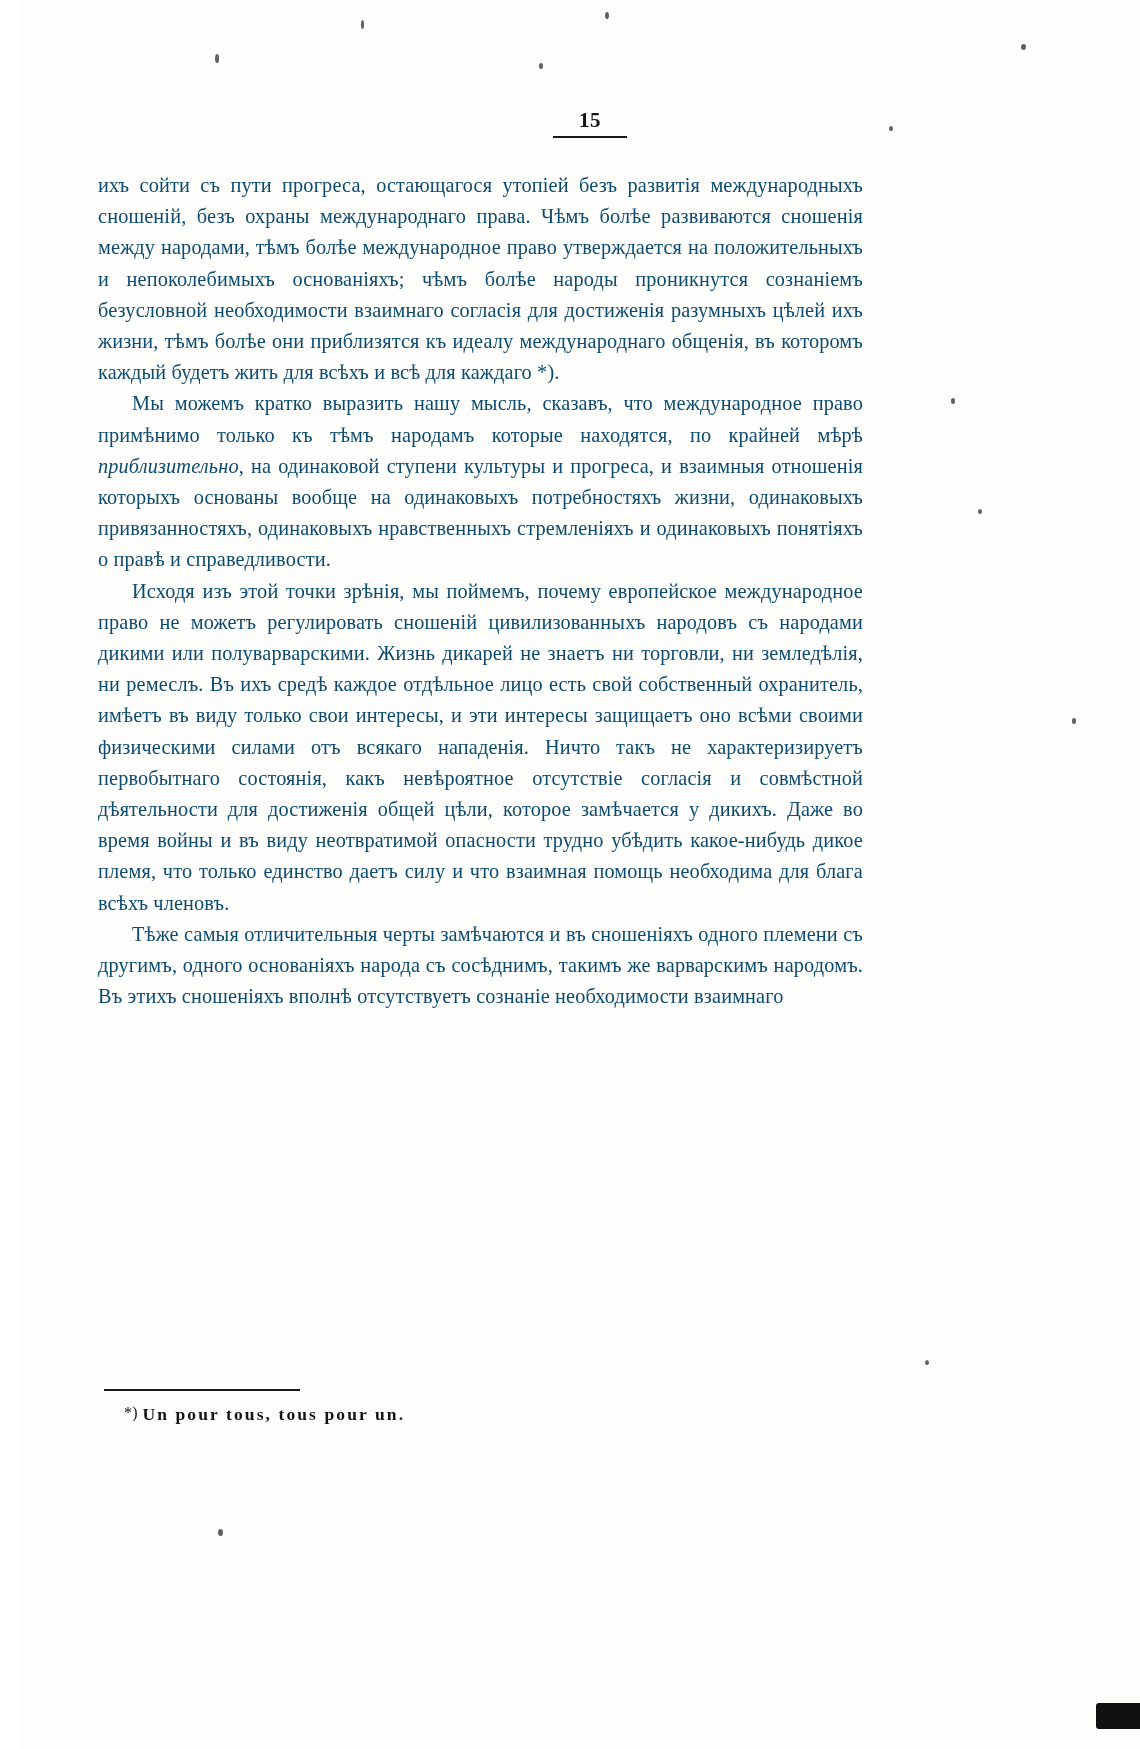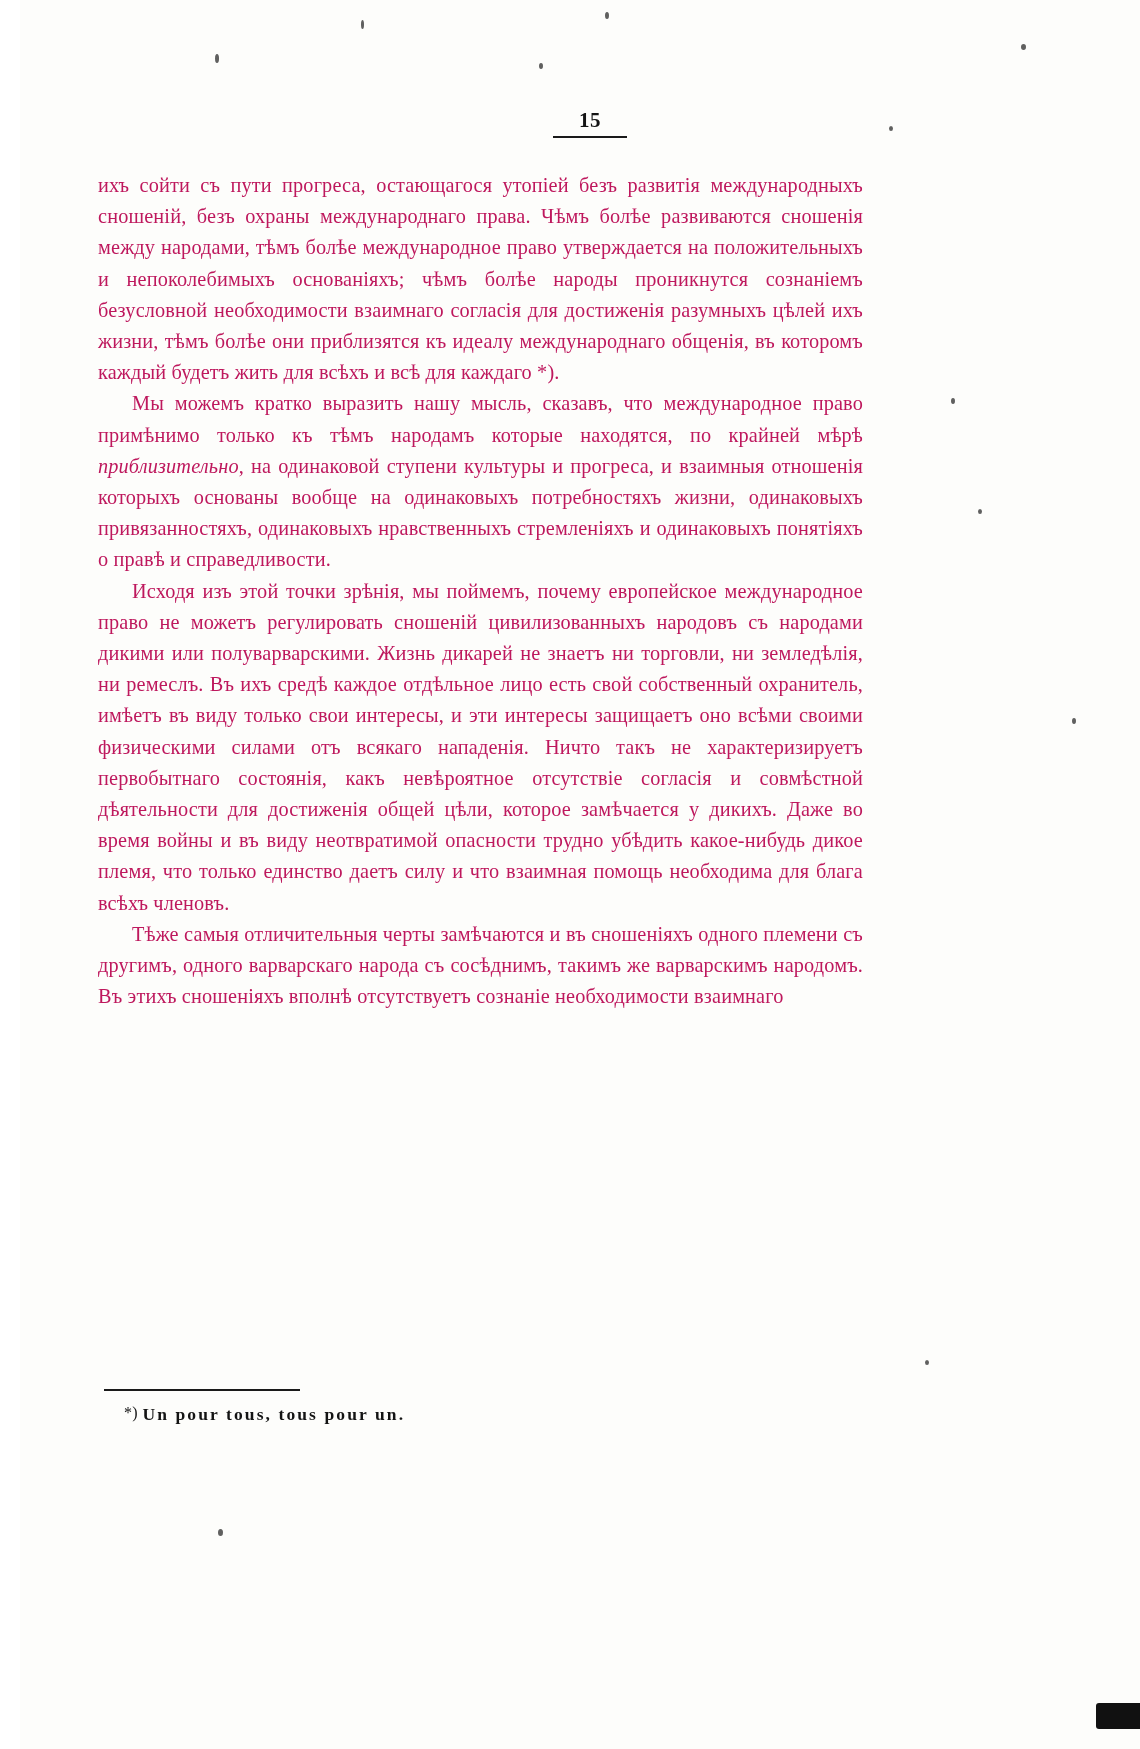--- a/index.html
+++ b/index.html
@@ -51,21 +51,21 @@
     padding: 0 26px 3px 26px;
     border-bottom: 2px solid #1a1a1a;
   }
   .body-text {
     position: absolute;
     top: 170px;
     left: 78px;
     width: 765px;
     font-size: 20.3px;
     line-height: 31.2px;
-    color: #be185d;
+    color: #0c4a6e;
     text-align: justify;
     text-justify: inter-word;
     letter-spacing: 0.15px;
   }
   .body-text p {
     margin: 0;
     text-indent: 34px;
   }
   .body-text p.first {
     text-indent: 0;
@@ -119,21 +119,21 @@
   <div class="speck" style="left:905px; top:1360px; width:4px; height:5px;"></div>
 
   <div class="page-number-wrap">
     <span class="page-number">15</span>
   </div>
 
   <div class="body-text">
     <p class="first">ихъ сойти съ пути прогреса, остающагося утопіей безъ развитія международныхъ сношеній, безъ охраны международнаго права. Чѣмъ болѣе развиваются сношенія между народами, тѣмъ болѣе международное право утверждается на положительныхъ и непоколебимыхъ основаніяхъ; чѣмъ болѣе народы проникнутся сознаніемъ безусловной необходимости взаимнаго согласія для достиженія разумныхъ цѣлей ихъ жизни, тѣмъ болѣе они приблизятся къ идеалу международнаго общенія, въ которомъ каждый будетъ жить для всѣхъ и всѣ для каждаго *).</p>
     <p><span>Мы можемъ кратко выразить нашу мысль, сказавъ, что международное право примѣнимо только къ тѣмъ народамъ которые находятся, по крайней мѣрѣ </span><i>приблизительно</i><span>, на одинаковой ступени культуры и прогреса, и взаимныя отношенія которыхъ основаны вообще на одинаковыхъ потребностяхъ жизни, одинаковыхъ привязанностяхъ, одинаковыхъ нравственныхъ стремленіяхъ и одинаковыхъ понятіяхъ о правѣ и справедливости.</span></p>
     <p>Исходя изъ этой точки зрѣнія, мы поймемъ, почему европейское международное право не можетъ регулировать сношеній цивилизованныхъ народовъ съ народами дикими или полуварварскими. Жизнь дикарей не знаетъ ни торговли, ни земледѣлія, ни ремеслъ. Въ ихъ средѣ каждое отдѣльное лицо есть свой собственный охранитель, имѣетъ въ виду только свои интересы, и эти интересы защищаетъ оно всѣми своими физическими силами отъ всякаго нападенія. Ничто такъ не характеризируетъ первобытнаго состоянія, какъ невѣроятное отсутствіе согласія и совмѣстной дѣятельности для достиженія общей цѣли, которое замѣчается у дикихъ. Даже во время войны и въ виду неотвратимой опасности трудно убѣдить какое-нибудь дикое племя, что только единство даетъ силу и что взаимная помощь необходима для блага всѣхъ членовъ.</p>
-    <p>Тѣже самыя отличительныя черты замѣчаются и въ сношеніяхъ одного племени съ другимъ, одного варварскаго народа съ сосѣднимъ, такимъ же варварскимъ народомъ. Въ этихъ сношеніяхъ вполнѣ отсутствуетъ сознаніе необходимости взаимнаго</p>
+    <p>Тѣже самыя отличительныя черты замѣчаются и въ сношеніяхъ одного племени съ другимъ, одного основаніяхъ народа съ сосѣднимъ, такимъ же варварскимъ народомъ. Въ этихъ сношеніяхъ вполнѣ отсутствуетъ сознаніе необходимости взаимнаго</p>
   </div>
 
   <div class="footnote-rule"></div>
 
   <div class="footnote">
     <span class="fn-marker">*)</span>
     <span class="fn-text">Un pour tous, tous pour un.</span>
   </div>
 
   <div class="corner-mark"></div>

